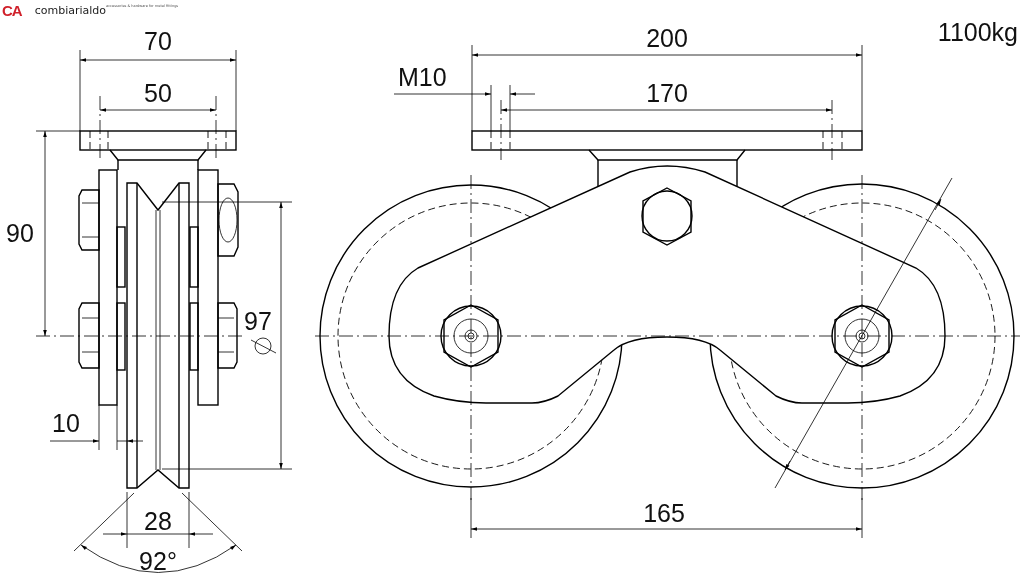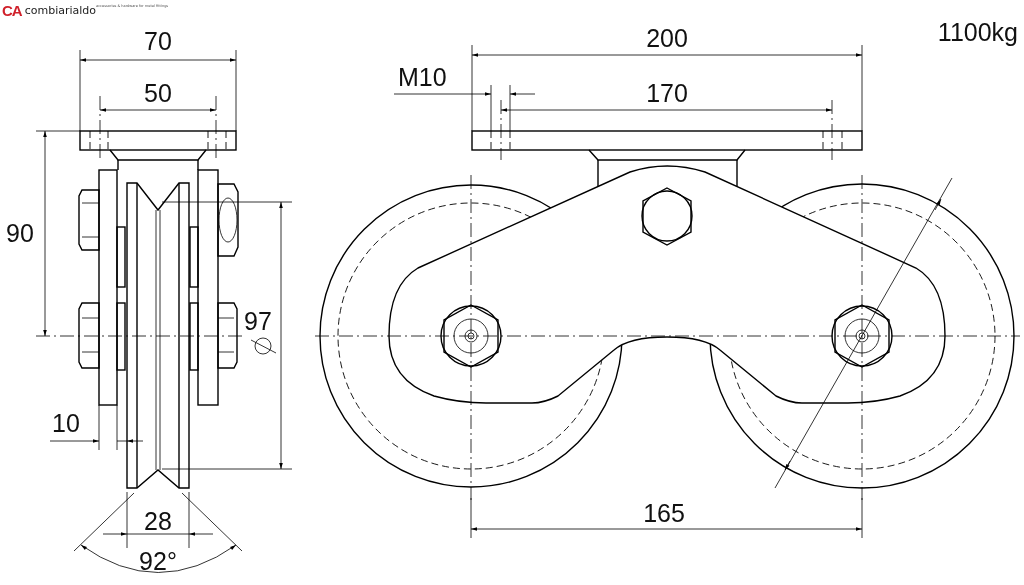--- a/index.html
+++ b/index.html
@@ -4,21 +4,21 @@
 <style>
   html, body { margin: 0; padding: 0; background: #ffffff; }
   body { width: 1024px; height: 585px; position: relative; overflow: hidden;
          font-family: "Liberation Sans", sans-serif; }
   svg { position: absolute; left: 0; top: 0; }
   .ln { stroke: #000; stroke-width: 1.4; fill: none; }
   .thin { stroke: #000; stroke-width: 0.8; fill: none; }
   .dash { stroke: #000; stroke-width: 0.9; fill: none; stroke-dasharray: 7 4; }
   .center { stroke: #000; stroke-width: 0.8; fill: none; stroke-dasharray: 14 4 2 4; }
   .dim-text { font-family: "Liberation Sans", sans-serif; font-size: 25px; fill: #111; }
-  .logo { position: absolute; left: 2px; top: 2px; display: flex; align-items: center; gap: 3px; }
+  .logo { position: absolute; left: 2px; top: 2px; display: flex; align-items: center; gap: 13px; }
   .logo-mark { font-family: "Liberation Sans", sans-serif; font-weight: bold; font-size: 15px; color: #d0202a; letter-spacing: -1px; }
   .logo-text { display: flex; line-height: 1; }
   .logo-name { font-family: "DejaVu Sans", sans-serif; font-size: 11px; color: #222; }
   .logo-tag { font-family: "DejaVu Sans", sans-serif; font-size: 3.5px; color: #555; }
   .capacity { position: absolute; right: 6px; top: 18px; font-size: 25px; color: #111;
               font-family: "Liberation Sans", sans-serif; }
 </style>
 </head>
 <body>
 

